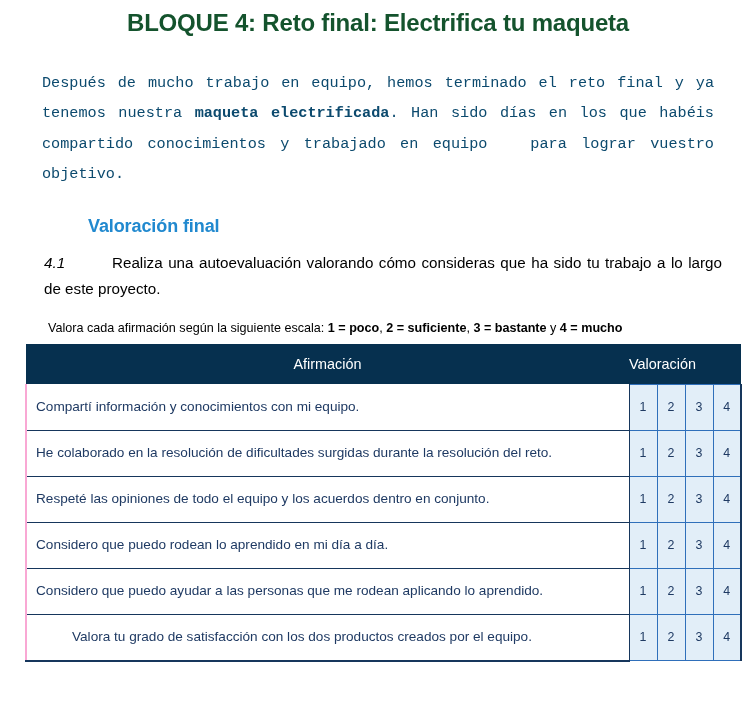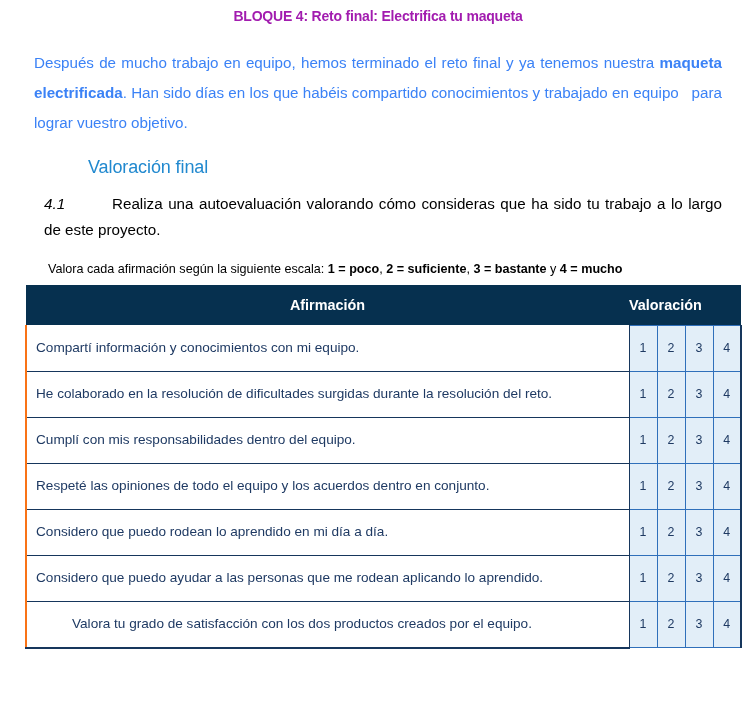--- a/index.html
+++ b/index.html
@@ -20,47 +20,48 @@
   .page {
     width: 756px;
     height: 726px;
     position: relative;
     box-sizing: border-box;
   }
 
   
   .doc-title {
     text-align: center;
-    font-size: 14px;
+    font-size: 24px;
     font-weight: bold;
-    color: #a21caf;
+    color: #14532d;
     margin: 0;
     padding: 8px 30px 0 30px;
     letter-spacing: -0.2px;
     line-height: 1.25;
   }
 
   
   .intro-para {
-    margin: 0;
+    margin: 8px;
     padding: 22px 34px 0 34px;
     font-size: 15.2px;
     line-height: 2.0;
     text-align: justify;
-    color: #3b82f6;
+    color: #0c4a6e;
     white-space: pre-wrap;
+    font-family: Liberation Mono, monospace;
   }
   .intro-para b { font-weight: bold; }
 
   
   .section-heading {
     margin: 0;
     padding: 18px 0 0 88px;
     font-size: 18px;
-    font-weight: normal;
+    font-weight: bold;
     color: #2189cf;
     letter-spacing: -0.1px;
   }
 
   
   .question-block {
     margin: 0;
     padding: 13px 34px 0 44px;
     font-size: 15.2px;
     line-height: 1.72;
@@ -89,34 +90,34 @@
   }
   table.eval-table {
     width: 715px;
     border-collapse: collapse;
     table-layout: fixed;
   }
   table.eval-table tr.header-row th {
     background: #06304f;
     color: #ffffff;
     font-size: 14.4px;
-    font-weight: bold;
+    font-weight: normal;
     height: 40px;
     padding: 0;
     border: none;
     vertical-align: middle;
   }
   th.col-afirmacion {
     text-align: center;
   }
   th.col-valoracion {
     text-align: left;
   }
   .eval-table td.statement {
-    border-left: 2px solid #f97316;
+    border-left: 2px solid #f9a8d4;
     border-right: 1.5px solid #16365c;
     border-bottom: 1.5px solid #16365c;
     height: 45px;
     padding: 0 8px 0 9px;
     font-size: 13.6px;
     color: #1f3a63;
     vertical-align: middle;
     background: #ffffff;
     line-height: 1.3;
   }
@@ -177,27 +178,20 @@
             <td class="rating last">4</td>
           </tr>
           <tr class="body-row">
             <td class="statement">He colaborado en la resolución de dificultades surgidas durante la resolución del reto.</td>
             <td class="rating first">1</td>
             <td class="rating">2</td>
             <td class="rating">3</td>
             <td class="rating last">4</td>
           </tr>
           <tr class="body-row">
-            <td class="statement">Cumplí con mis responsabilidades dentro del equipo.</td>
-            <td class="rating first">1</td>
-            <td class="rating">2</td>
-            <td class="rating">3</td>
-            <td class="rating last">4</td>
-          </tr>
-          <tr class="body-row">
             <td class="statement">Respeté las opiniones de todo el equipo y los acuerdos dentro en conjunto.</td>
             <td class="rating first">1</td>
             <td class="rating">2</td>
             <td class="rating">3</td>
             <td class="rating last">4</td>
           </tr>
           <tr class="body-row">
             <td class="statement">Considero que puedo rodean lo aprendido en mi día a día.</td>
             <td class="rating first">1</td>
             <td class="rating">2</td>

